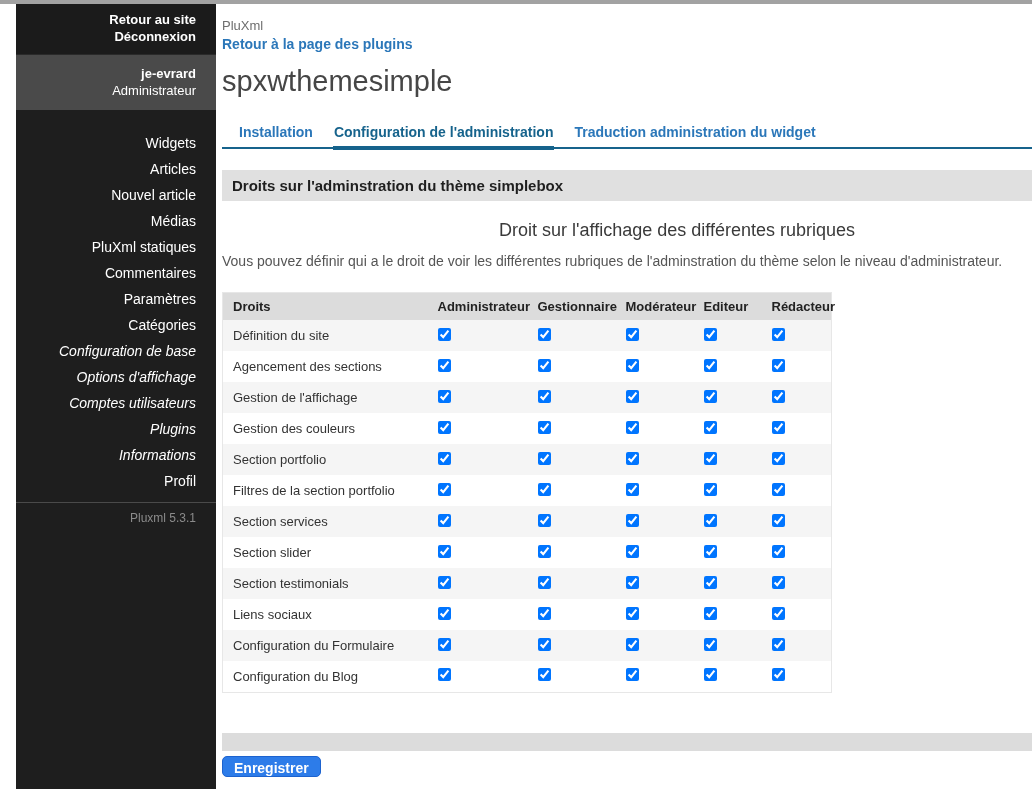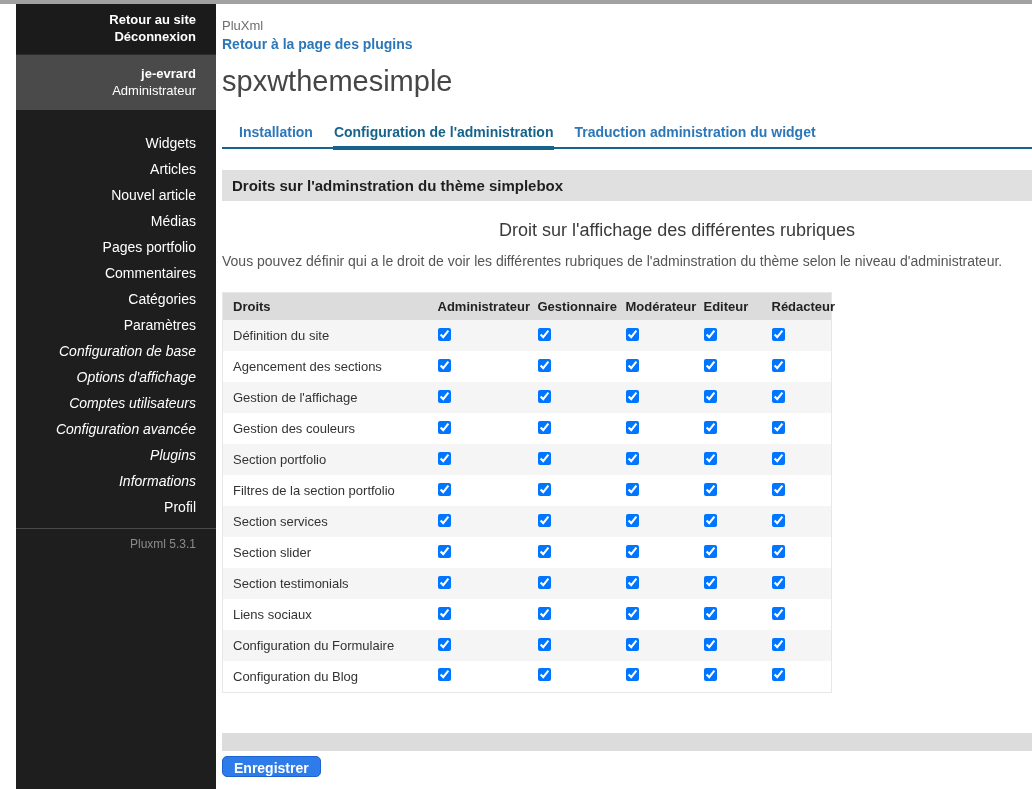--- a/index.html
+++ b/index.html
@@ -124,28 +124,27 @@
   </div>
   <div class="sb-user">
     <div class="name">je-evrard</div>
     <div>Administrateur</div>
   </div>
   <nav class="sb-menu" id="sb-menu">
       <a href="#" class="sb-item">Widgets</a>
       <a href="#" class="sb-item">Articles</a>
       <a href="#" class="sb-item">Nouvel article</a>
       <a href="#" class="sb-item">Médias</a>
-      <a href="#" class="sb-item">Pages portfolio</a>
+      <a href="#" class="sb-item">PluXml statiques</a>
       <a href="#" class="sb-item">Commentaires</a>
+      <a href="#" class="sb-item">Paramètres</a>
       <a href="#" class="sb-item">Catégories</a>
-      <a href="#" class="sb-item">Paramètres</a>
       <a href="#" class="sb-item italic">Configuration de base</a>
       <a href="#" class="sb-item italic">Options d'affichage</a>
       <a href="#" class="sb-item italic">Comptes utilisateurs</a>
-      <a href="#" class="sb-item italic">Configuration avancée</a>
       <a href="#" class="sb-item italic">Plugins</a>
       <a href="#" class="sb-item italic">Informations</a>
       <a href="#" class="sb-item">Profil</a>
     </nav>
   <div class="sb-sep"></div>
   <div class="sb-version">Pluxml 5.3.1</div>
 </div>
 
 <div class="main">
   <div class="app-label">PluXml</div>

